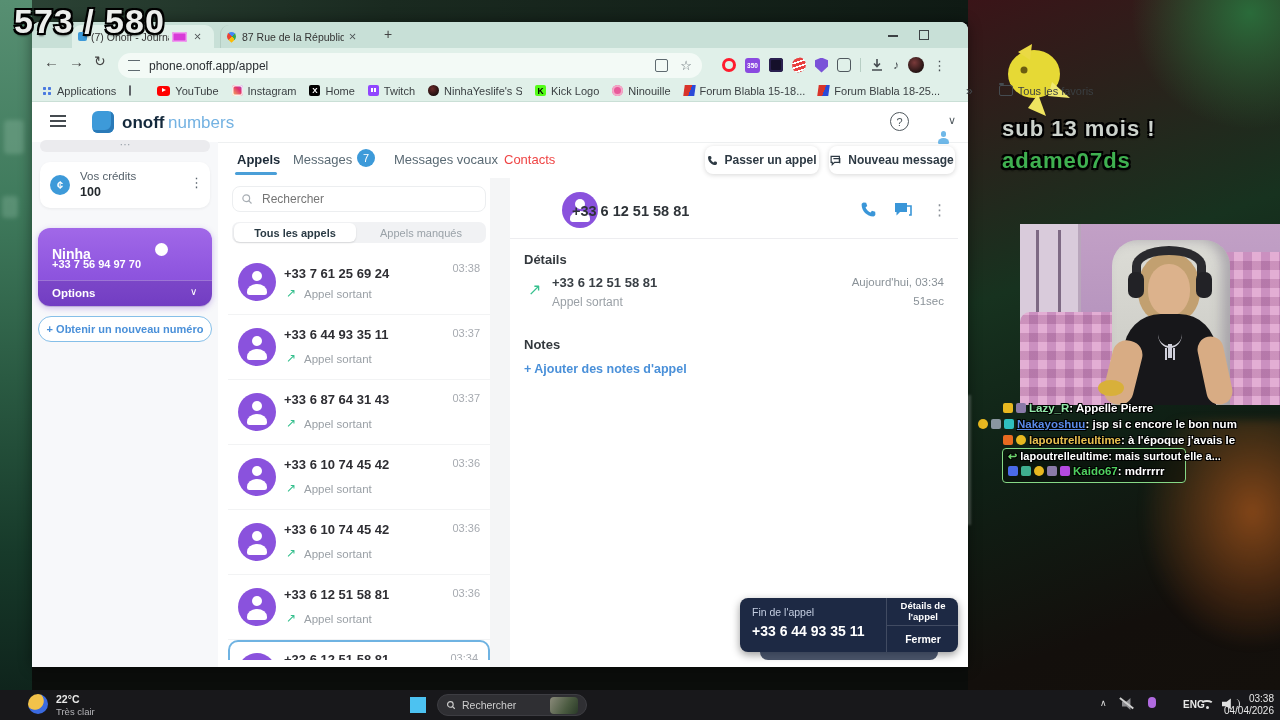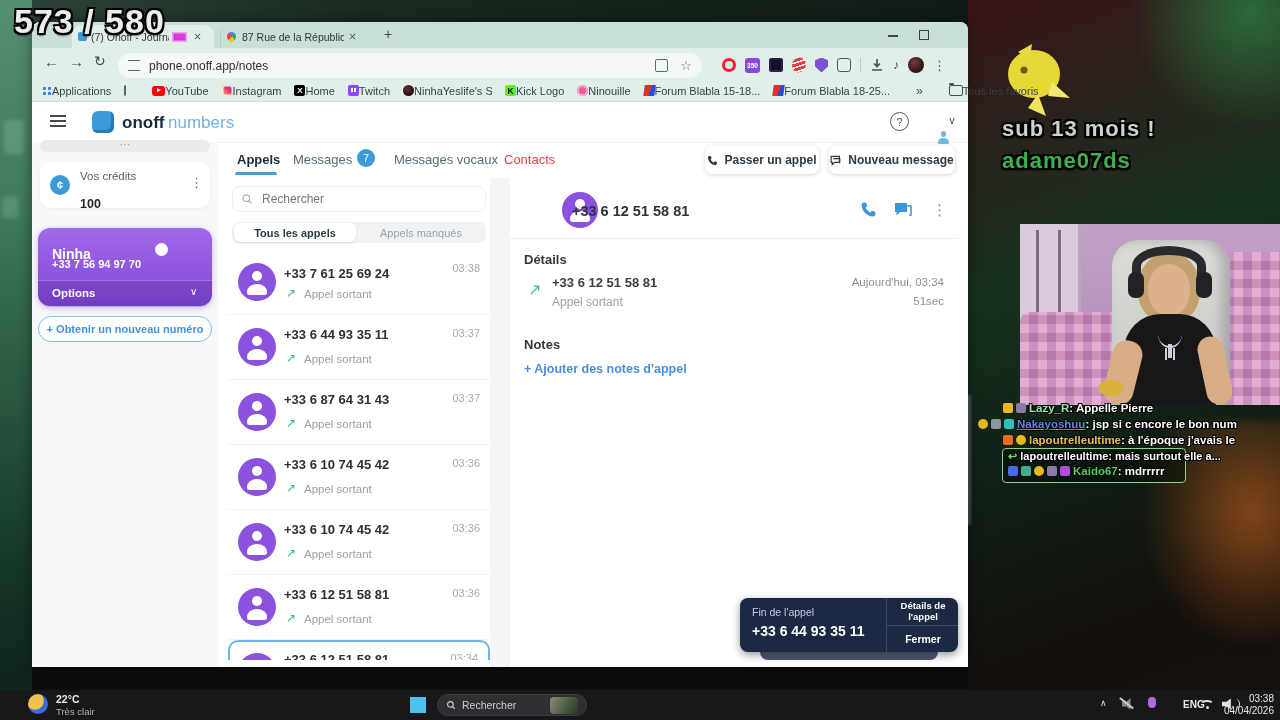--- a/index.html
+++ b/index.html
@@ -5,21 +5,21 @@
   html,body{margin:0;padding:0;background:#0c0e0c;font-family:"Liberation Sans",sans-serif;}
   #root{position:relative;width:1280px;height:720px;overflow:hidden;background:#0c0e0c;}
   .ab{position:absolute;}
   .outline-txt{font-weight:800;color:#eceeec;text-shadow:2px 2px 0 #000,-2px 2px 0 #000,2px -2px 0 #000,-2px -2px 0 #000,0 3px 2px rgba(0,0,0,.6);letter-spacing:1px;}
   
   #bw{left:32px;top:22px;width:936px;height:645px;background:#fff;border-radius:8px 8px 0 0;box-shadow:0 0 14px rgba(0,0,0,.45);}
   .tabstrip{left:0;top:0;width:936px;height:26px;background:#c8e0d7;border-radius:8px 8px 0 0;}
   .tab{height:23px;top:3px;border-radius:9px 9px 0 0;display:flex;align-items:center;font-size:10.5px;color:#333;}
   .toolbar{left:0;top:26px;width:936px;height:32px;background:#e0f0e9;}
   .bmbar{left:0;top:58px;width:936px;height:22px;background:#e0f0e9;border-bottom:1px solid #cadfd6;display:flex;align-items:center;gap:13px;padding-left:10px;box-sizing:border-box;font-size:11px;color:#3a3f42;}
-  .bmi{display:flex;align-items:center;white-space:nowrap;}
+  .bmi{display:flex;align-items:center;gap:5px;white-space:nowrap;}
   .pill{background:#f3faf6;border-radius:13px;display:flex;align-items:center;}
   .ico16{width:16px;height:16px;display:inline-block;}
   
   .person{position:relative;border-radius:50%;display:inline-block;}
   .person::before{content:"";position:absolute;border-radius:50%;background:#fff;width:28%;height:28%;left:36%;top:20%;}
   .person::after{content:"";position:absolute;background:#fff;width:54%;height:30%;left:23%;top:54%;border-radius:50% 50% 12% 12%/70% 70% 20% 20%;}
   .person.blue::before,.person.blue::after{background:#6fb8e8;}
   .burger{width:16px;height:2px;background:#454b50;box-shadow:0 5px 0 #454b50,0 10px 0 #454b50;display:inline-block;}
   .toggle{width:30px;height:17px;border-radius:9px;background:#c5a8f0;position:relative;}
   .toggle::after{content:"";position:absolute;width:13px;height:13px;border-radius:50%;background:#fff;right:2px;top:2px;}
@@ -115,21 +115,21 @@
   <div class="ab" style="left:887px;top:8px;width:8px;height:8px;border:1.3px solid #3c4144;"></div>
   <span class="ab xclose" style="left:918px;top:8px;"></span>
 
   
   <div class="ab toolbar"></div>
   <div class="ab" style="left:12px;top:31px;font-size:15px;color:#444;">←</div>
   <div class="ab" style="left:37px;top:31px;font-size:15px;color:#444;">→</div>
   <div class="ab" style="left:62px;top:31px;font-size:14px;color:#444;">↻</div>
   <div class="ab pill" style="left:86px;top:31px;width:584px;height:25px;padding:0 10px;box-sizing:border-box;">
     <span style="width:12px;height:9px;border-top:1.6px solid #5f6a70;border-bottom:1.6px solid #5f6a70;position:relative;"></span>
-    <span style="font-size:12px;color:#2b2f33;margin-left:9px;flex:1;">phone.onoff.app/notes</span>
+    <span style="font-size:12px;color:#2b2f33;margin-left:9px;flex:1;">phone.onoff.app/appel</span>
     <span style="width:11px;height:11px;border:1.4px solid #5f6a70;border-radius:2px;margin-right:12px;position:relative;"></span>
     <span style="font-size:13px;color:#5f6a70;">☆</span>
   </div>
   <div class="ab" style="left:690px;top:33px;width:240px;height:20px;display:flex;align-items:center;gap:9px;">
     <span class="ico16" style="width:14px;height:14px;border:3.2px solid #ff1b2d;border-radius:50%;box-sizing:border-box;"></span>
     <span style="width:15px;height:15px;border-radius:3px;background:#8a4ae0;color:#fff;font-size:6.5px;font-weight:700;display:flex;align-items:center;justify-content:center;">350</span>
     <span style="width:14px;height:14px;border-radius:3px;background:#15102a;box-shadow:inset 0 0 0 2px #2a2050;"></span>
     <span style="width:14px;height:14px;border-radius:3px;background:repeating-linear-gradient(180deg,#e84040 0 3px,#fff 3px 4.5px);transform:rotate(-18deg);border-radius:50% 40% 50% 40%;"></span>
     <span style="width:13px;height:15px;background:#7a52d8;clip-path:polygon(50% 0,100% 18%,100% 60%,50% 100%,0 60%,0 18%);"></span>
     <span style="width:12px;height:12px;border:1.5px solid #4f585e;border-radius:3px;position:relative;"></span>
@@ -210,21 +210,21 @@
   <span class="ab" style="left:858px;top:90px;width:17px;height:17px;border:1.5px solid #4f585e;border-radius:50%;font-size:11px;color:#4f585e;display:flex;align-items:center;justify-content:center;">?</span>
   <span class="ab person blue" style="left:888px;top:89px;width:20px;height:20px;"></span>
   <span class="ab" style="left:916px;top:92px;font-size:11px;color:#4f585e;">∨</span>
 
   
   <div class="ab" style="left:0;top:120px;width:186px;height:525px;background:#f7f8fa;"></div>
   <div class="ab" style="left:8px;top:118px;width:170px;height:12px;background:#ebebee;border-radius:6px;color:#9aa2ab;font-size:11px;line-height:8px;text-align:center;">⋯</div>
   <div class="ab" style="left:8px;top:140px;width:170px;height:46px;background:#fff;border-radius:10px;box-shadow:0 1px 3px rgba(0,0,0,.06);">
     <span class="ab" style="left:10px;top:13px;width:20px;height:20px;border-radius:50%;background:#3d9ad9;color:#fff;font-size:11px;font-weight:700;display:flex;align-items:center;justify-content:center;">¢</span>
     <span class="ab" style="left:40px;top:8px;font-size:11.5px;color:#55606a;">Vos crédits</span>
-    <span class="ab" style="left:40px;top:23px;font-size:12.5px;font-weight:700;color:#23282d;margin-top:12px;">100</span>
+    <span class="ab" style="left:40px;top:23px;font-size:12.5px;font-weight:700;color:#23282d;">100</span>
     <span class="ab" style="left:150px;top:13px;font-size:13px;color:#5a646e;">⋮</span>
   </div>
   <div class="ab" style="left:6px;top:206px;width:174px;height:78px;border-radius:12px;background:linear-gradient(180deg,#a168e8,#8148d8);box-shadow:0 2px 6px rgba(120,70,210,.35);">
     <span class="ab" style="left:14px;top:18px;font-size:14px;font-weight:700;color:#fff;">Ninha</span>
     <span class="ab" style="left:14px;top:30px;font-size:11px;font-weight:600;color:#fff;">+33 7 56 94 97 70</span>
     <span class="ab toggle" style="left:132px;top:13px;"></span>
     <div class="ab" style="left:0;top:52px;width:174px;height:26px;background:rgba(30,0,70,.14);border-top:1px solid rgba(255,255,255,.25);border-radius:0 0 12px 12px;">
       <span class="ab" style="left:14px;top:6px;font-size:11.5px;font-weight:700;color:#fff;">Options</span>
       <span class="ab" style="left:152px;top:5px;font-size:10px;color:#fff;">∨</span>
     </div>

